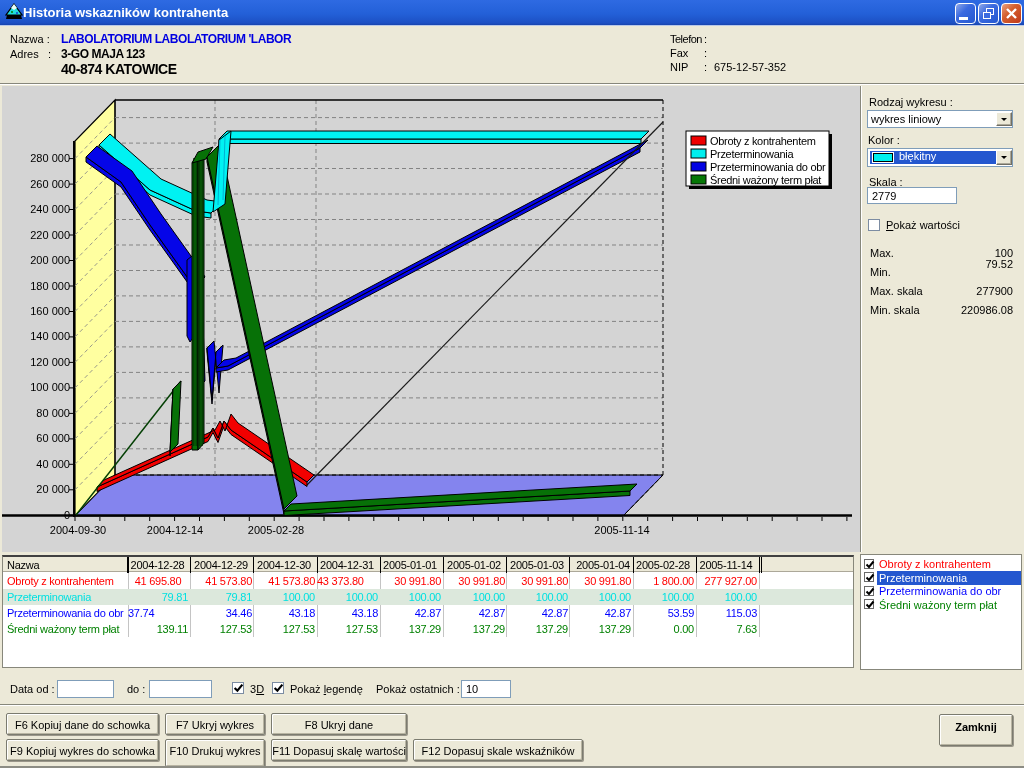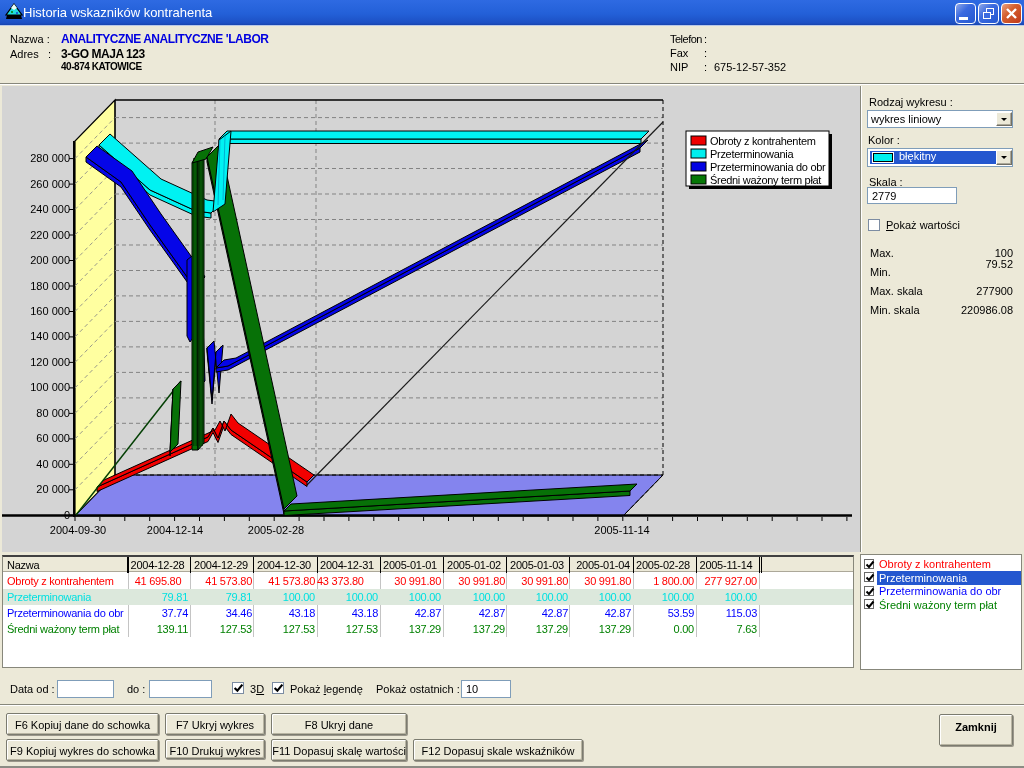--- a/index.html
+++ b/index.html
@@ -19,39 +19,39 @@
 <div class="abs" style="left:0;top:0;width:1024px;height:25px;
   background:linear-gradient(180deg,#2e6ae2 0%,#2360d8 55%,#1c50c4 92%,#1744ad 100%);"></div>
 <div class="abs" style="left:0;top:25px;width:1024px;height:1px;background:#b8c8e8"></div>
 <svg class="abs" style="left:5px;top:3px" width="18" height="18" viewBox="0 0 18 18">
   <polygon points="9,1 17,12 1,12" fill="#20dcdc" stroke="#000" stroke-width="1.2"></polygon>
   <polygon points="2,12 16,12 17,16 1,16" fill="#000"></polygon>
   <polygon points="9,1 12,5 9,7 6,5" fill="#e8fff8" stroke="none"></polygon>
   <circle cx="7" cy="9" r="1" fill="#067806"></circle>
     <circle cx="12" cy="10" r="1" fill="#1040d0"></circle>
 </svg>
-<div class="abs" style="left:23px;top:5px;font-size:13px;font-weight:normal;color:#fff;">Historia wskazników kontrahenta</div>
+<div class="abs" style="left:23px;top:5px;font-size:13px;font-weight:bold;color:#fff;">Historia wskazników kontrahenta</div>
 
 <div class="abs" style="left:955px;top:3px;width:21px;height:21px;border-radius:4px;border:1px solid #fff;background:linear-gradient(135deg,#8fa8e8 0%,#3a6ae0 40%,#2458d0 100%)">
   <div class="abs" style="left:3px;top:13px;width:9px;height:3px;background:#fff"></div>
   </div>
 <div class="abs" style="left:978px;top:3px;width:21px;height:21px;border-radius:4px;border:1px solid #fff;background:linear-gradient(135deg,#8fa8e8 0%,#3a6ae0 40%,#2458d0 100%)">
   <div class="abs" style="left:7px;top:4px;width:8px;height:7px;border:1px solid #fff"></div>
   <div class="abs" style="left:4px;top:8px;width:8px;height:7px;border:1px solid #fff;background:#3a6ae0"></div>
   </div>
 <div class="abs" style="left:1001px;top:3px;width:21px;height:21px;border-radius:4px;border:1px solid #fff;background:linear-gradient(135deg,#e8a080 0%,#d4602e 40%,#c03818 100%)">
   <svg width="19" height="19" viewBox="0 0 19 19">
       <path d="M5 5 L14 14 M14 5 L5 14" stroke="#fff" stroke-width="2.4"></path>
     </svg></div>
 
 <div class="lbl" style="left:10px;top:33px">Nazwa :</div>
 <div class="lbl" style="left:10px;top:48px">Adres&nbsp;&nbsp;&nbsp;:</div>
-<div class="lbl" style="left:61px;top:32px;font-weight:bold;font-size:12px;letter-spacing:-0.45px;color:#0000e0">ANALITYCZNE ANALITYCZNE 'LABOR</div>
+<div class="lbl" style="left:61px;top:32px;font-weight:bold;font-size:12px;letter-spacing:-0.45px;color:#0000e0">LABOLATORIUM LABOLATORIUM 'LABOR</div>
 <div class="lbl" style="left:61px;top:47px;font-weight:bold;font-size:12px;letter-spacing:-0.45px">3-GO MAJA 123</div>
-<div class="lbl" style="left:61px;top:61px;font-weight:bold;font-size:10px;letter-spacing:-0.45px">40-874 KATOWICE</div>
+<div class="lbl" style="left:61px;top:61px;font-weight:bold;font-size:14px;letter-spacing:-0.45px">40-874 KATOWICE</div>
 <div class="lbl" style="left:670px;top:33px;letter-spacing:-0.5px">Telefon</div>
 <div class="lbl" style="left:704px;top:33px">:</div>
 <div class="lbl" style="left:670px;top:47px">Fax</div>
 <div class="lbl" style="left:704px;top:47px">:</div>
 <div class="lbl" style="left:670px;top:61px">NIP</div>
 <div class="lbl" style="left:704px;top:61px">:</div>
 <div class="lbl" style="left:714px;top:61px">675-12-57-352</div>
 <div class="abs" style="left:0;top:83px;width:1024px;height:1px;background:#87877b"></div>
 <div class="abs" style="left:0;top:84px;width:1024px;height:1px;background:#fff"></div>
 
@@ -299,21 +299,21 @@
 <div class="td" style="left:191px;top:591px;width:61px;text-align:right;color:#00e0e0">79.81</div>
 <div class="td" style="left:254px;top:591px;width:61px;text-align:right;color:#00e0e0">100.00</div>
 <div class="td" style="left:317px;top:591px;width:61px;text-align:right;color:#00e0e0">100.00</div>
 <div class="td" style="left:380px;top:591px;width:61px;text-align:right;color:#00e0e0">100.00</div>
 <div class="td" style="left:444px;top:591px;width:61px;text-align:right;color:#00e0e0">100.00</div>
 <div class="td" style="left:507px;top:591px;width:61px;text-align:right;color:#00e0e0">100.00</div>
 <div class="td" style="left:570px;top:591px;width:61px;text-align:right;color:#00e0e0">100.00</div>
 <div class="td" style="left:633px;top:591px;width:61px;text-align:right;color:#00e0e0">100.00</div>
 <div class="td" style="left:696px;top:591px;width:61px;text-align:right;color:#00e0e0">100.00</div>
 <div class="td" style="left:7px;top:607px;color:#0000ff">Przeterminowania do obr</div>
-<div class="td" style="left:128px;top:607px;width:60px;text-align:right;color:#0000ff">37.74</div>
+<div class="td" style="left:128px;top:607px;width:60px;color:#0000ff">37.74</div>
 <div class="td" style="left:191px;top:607px;width:61px;text-align:right;color:#0000ff">34.46</div>
 <div class="td" style="left:254px;top:607px;width:61px;text-align:right;color:#0000ff">43.18</div>
 <div class="td" style="left:317px;top:607px;width:61px;text-align:right;color:#0000ff">43.18</div>
 <div class="td" style="left:380px;top:607px;width:61px;text-align:right;color:#0000ff">42.87</div>
 <div class="td" style="left:444px;top:607px;width:61px;text-align:right;color:#0000ff">42.87</div>
 <div class="td" style="left:507px;top:607px;width:61px;text-align:right;color:#0000ff">42.87</div>
 <div class="td" style="left:570px;top:607px;width:61px;text-align:right;color:#0000ff">42.87</div>
 <div class="td" style="left:633px;top:607px;width:61px;text-align:right;color:#0000ff">53.59</div>
 <div class="td" style="left:696px;top:607px;width:61px;text-align:right;color:#0000ff">115.03</div>
 <div class="td" style="left:7px;top:623px;color:#008000">Średni ważony term płat</div>
@@ -368,17 +368,17 @@
 <div class="lbl" style="left:376px;top:683px">Pokaż ostatnich :</div>
 <div class="inp" style="left:461px;top:680px;width:50px;height:18px">
     <div class="abs" style="left:4px;top:2px">10</div>
   </div>
 <div class="abs" style="left:0;top:704px;width:1024px;height:1px;background:#87877b"></div>
 <div class="abs" style="left:0;top:705px;width:1024px;height:1px;background:#fff"></div>
 <div class="btn" style="left:6px;top:713px;width:153px;height:22px;line-height:22px;font-weight:normal">F6 Kopiuj dane do schowka</div>
 <div class="btn" style="left:165px;top:713px;width:100px;height:22px;line-height:22px;font-weight:normal">F7 Ukryj wykres</div>
 <div class="btn" style="left:271px;top:713px;width:136px;height:22px;line-height:22px;font-weight:normal">F8 Ukryj dane</div>
 <div class="btn" style="left:6px;top:739px;width:153px;height:22px;line-height:22px;font-weight:normal">F9 Kopiuj wykres do schowka</div>
-<div class="btn" style="left:165px;top:739px;width:100px;height:20px;line-height:22px;font-weight:normal">F10 Drukuj wykres</div>
+<div class="btn" style="left:165px;top:739px;width:100px;height:28px;line-height:22px;font-weight:normal">F10 Drukuj wykres</div>
 <div class="btn" style="left:271px;top:739px;width:136px;height:22px;line-height:22px;font-weight:normal">F11 Dopasuj skalę wartości</div>
 <div class="btn" style="left:413px;top:739px;width:170px;height:22px;line-height:22px;font-weight:normal">F12 Dopasuj skale wskaźników</div>
 <div class="btn" style="left:939px;top:714px;width:74px;height:32px;line-height:24px;font-weight:bold">Zamknij</div>
 <div class="abs" style="left:0;top:766px;width:1024px;height:2px;background:#8c8c84"></div>
 
 </body></html>

